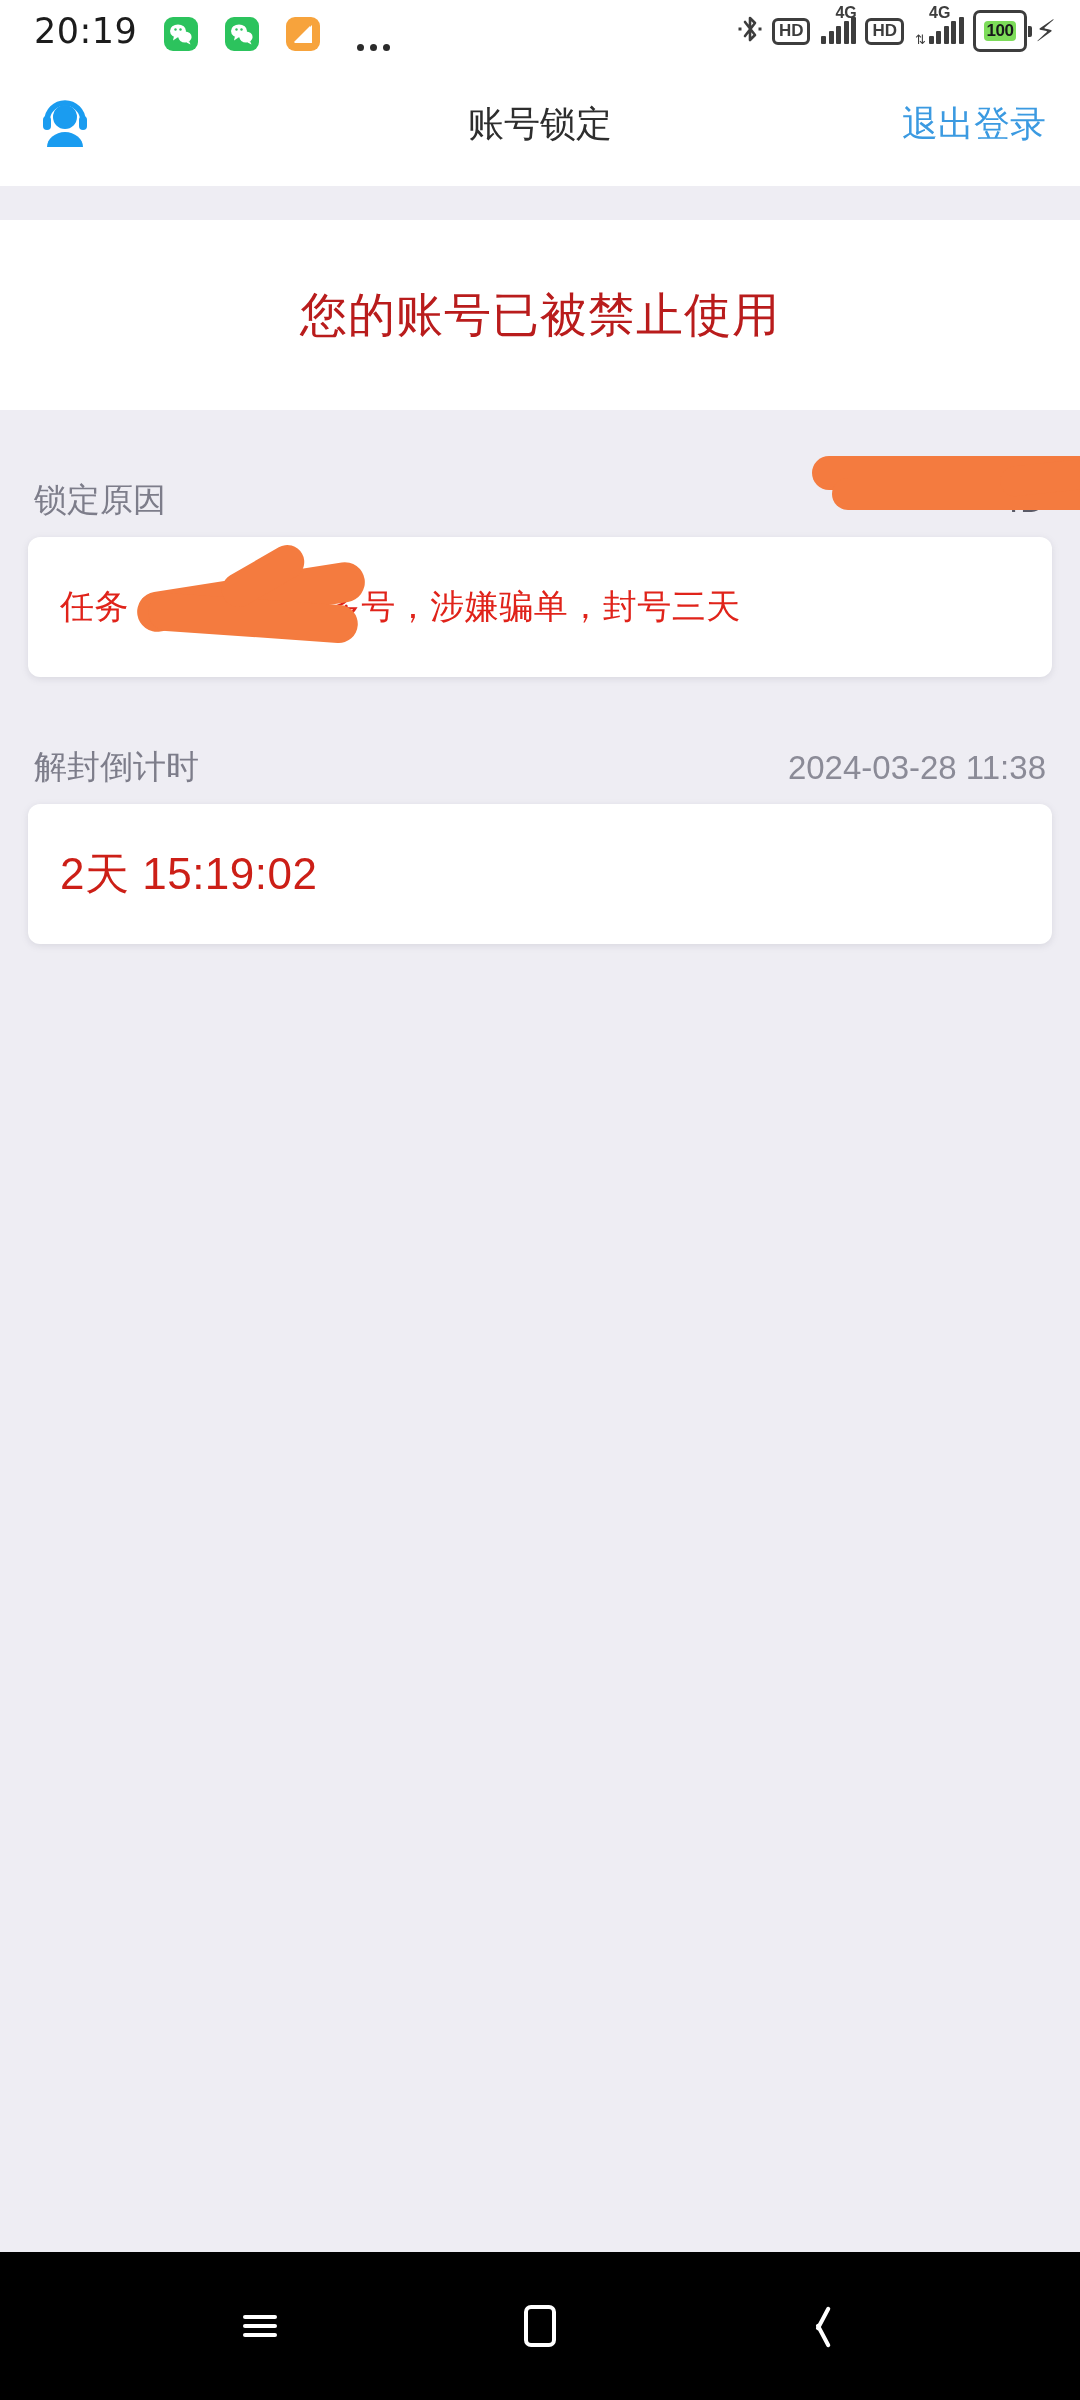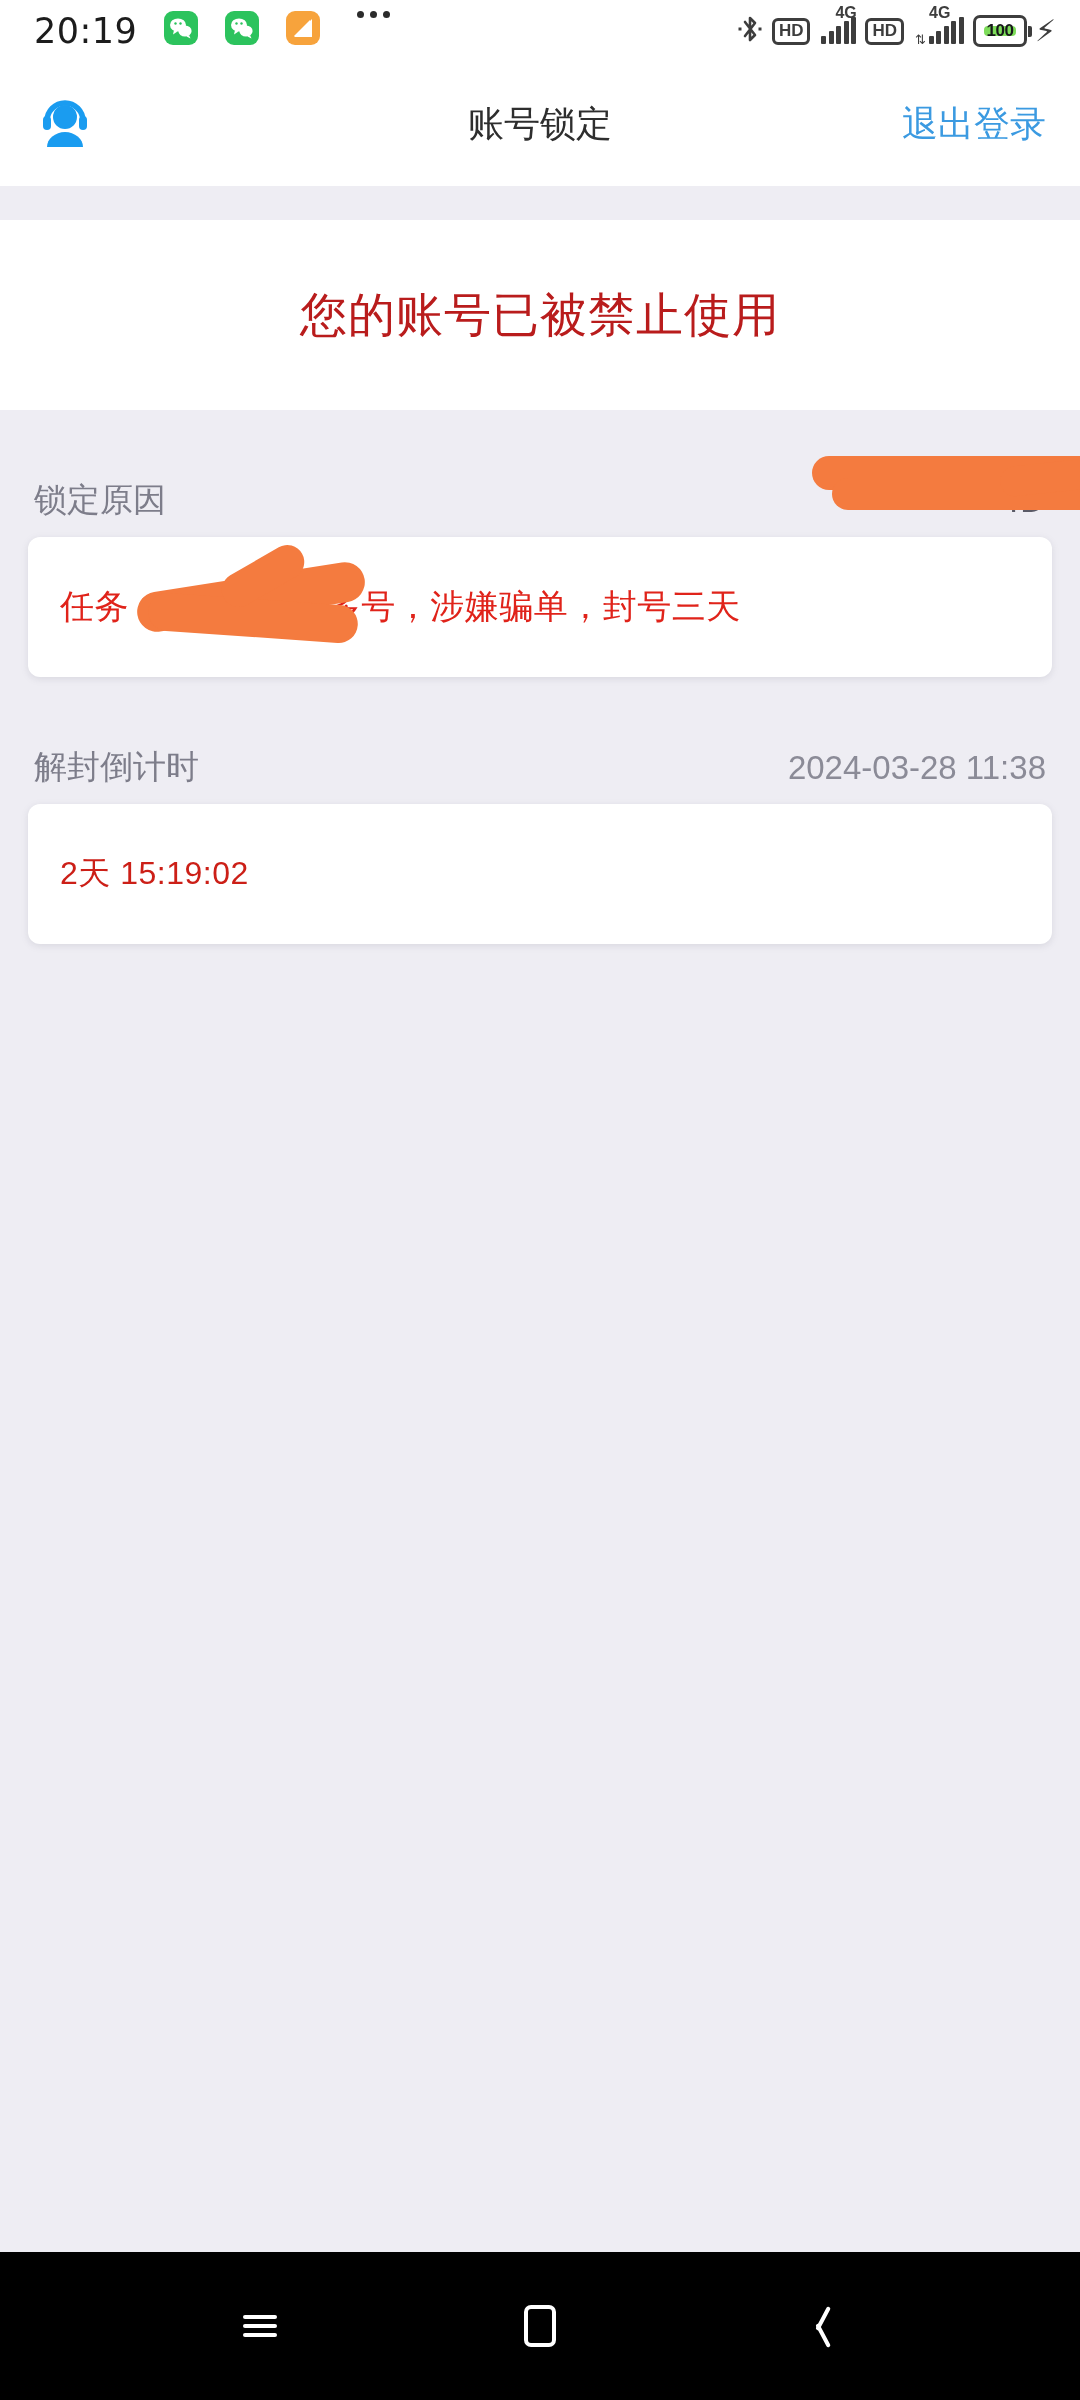--- a/index.html
+++ b/index.html
@@ -19,21 +19,21 @@
   .status-bar {
     height: 62px;
     background: #ffffff;
     display: flex;
     align-items: center;
     padding: 0 24px 0 34px;
     box-sizing: border-box;
   }
   .status-left {
     display: flex;
-    align-items: flex-start;
+    align-items: flex-end;
     gap: 27px;
     flex: 1;
   }
   .status-clock {
     font-size: 35px;
     color: #1c1c1c;
     letter-spacing: 0.5px;
     font-family: "DejaVu Sans", sans-serif;
   }
   .app-icon {
@@ -115,21 +115,21 @@
     font-size: 13px;
     line-height: 9px;
     color: #3d3d3d;
   }
   .battery {
     display: flex;
     align-items: center;
   }
   .batt-body {
     width: 54px;
-    height: 32px;
+    height: 42px;
     border: 3px solid #3d3d3d;
     border-radius: 7px;
     padding: 8px;
     box-sizing: border-box;
     display: flex;
     align-items: center;
   }
   .batt-fill {
     background: #7ddc5a;
     height: 100%;
@@ -243,21 +243,21 @@
   }
   .card-reason { height: 140px; }
   .card-count { height: 140px; }
   .card-text {
     font-size: 34px;
     color: #e0231a;
     padding-left: 32px;
     letter-spacing: 0.5px;
   }
   .card-text.count {
-    font-size: 32px;
+    font-size: 44px;
     color: #cc1f17;
   }
 
   
   .scribble {
     position: absolute;
     background: #f47b3f;
     pointer-events: none;
   }
 

